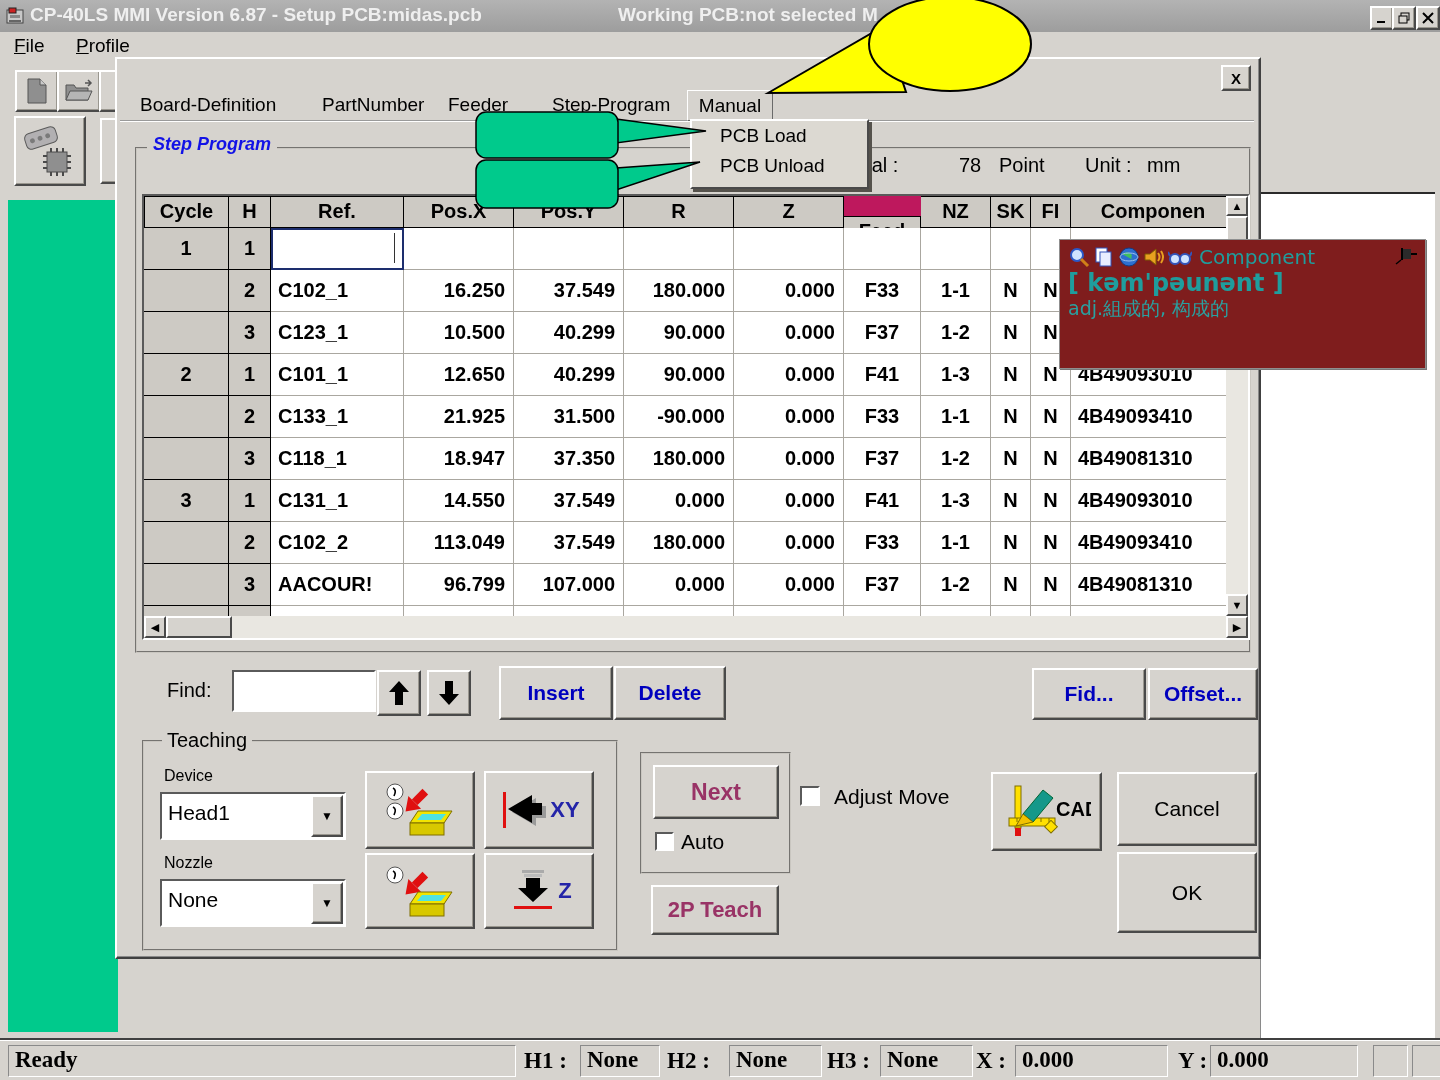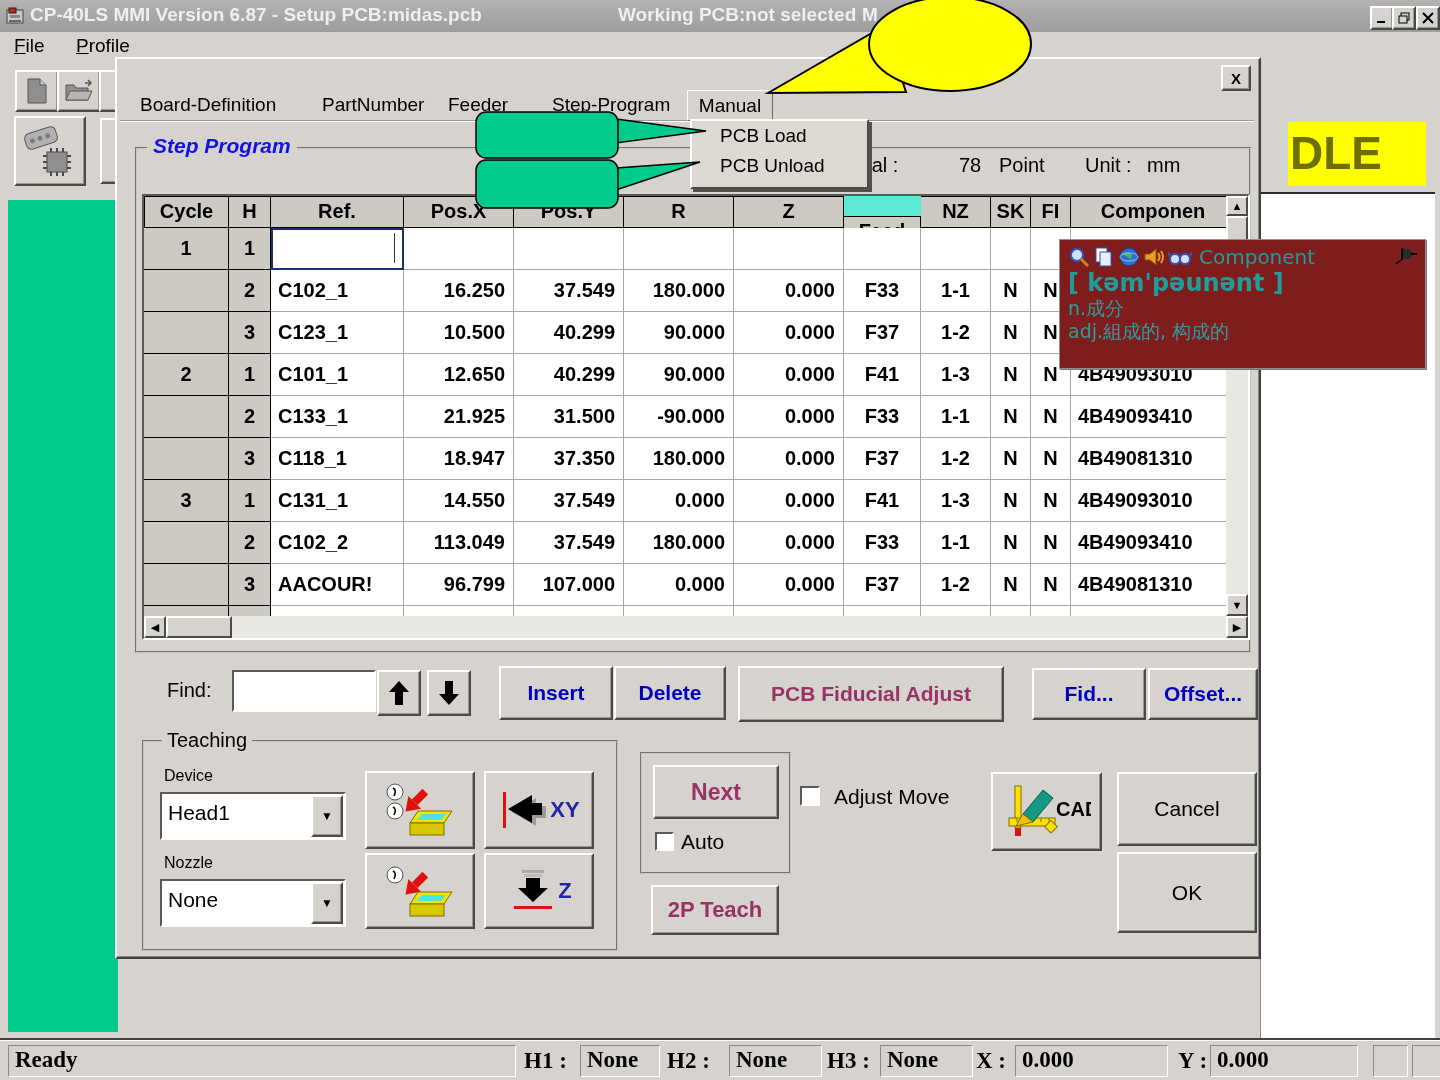--- a/index.html
+++ b/index.html
@@ -48,25 +48,25 @@
                border-bottom:1px solid #9a9a9a;box-shadow:0 1px 0 #fff;}
   .dmenu{position:absolute;top:4px;}
   #menu-manual{left:567px;top:0;width:84px;height:29px;display:flex;align-items:center;justify-content:center;
                border:1px solid;border-color:#fff #6a6a6a #6a6a6a #fff;}
   #dropdown{left:573px;top:60px;width:175px;height:66px;background:#DCD9D2;
             border:2px solid;border-color:#fff #4a4a4a #4a4a4a #fff;box-shadow:3px 3px 0 #55524c;z-index:20;}
   .ditem{height:30px;line-height:30px;padding-left:28px;font-size:19px;}
 
   #groupbox{left:18px;top:88px;width:1112px;height:502px;}
   #group-label{left:30px;top:75px;background:#D6D3CE;padding:0 6px;color:#1212e6;
-               font-weight:bold;font-style:italic;font-size:21px;}
+               font-weight:bold;font-style:italic;font-size:18px;}
   .info{position:absolute;top:95px;font-size:20px;}
 
   
-  #table{left:25px;top:135px;width:1104px;height:442px;background:#5eead4;
+  #table{left:25px;top:135px;width:1104px;height:442px;background:#be185d;
          border:2px solid;border-color:#5a5a5a #fff #fff #5a5a5a;box-sizing:content-box;}
   #thead{display:flex;height:32px;}
   .th{box-sizing:border-box;height:32px;line-height:29px;text-align:center;font-weight:bold;font-size:20px;
       background:#CDCAC4;border:1px solid #000;border-left:none;overflow:hidden;white-space:nowrap;}
   #tbody{height:388px;overflow:hidden;}
   .tr{display:flex;height:42px;}
   .td{box-sizing:border-box;height:42px;line-height:40px;font-weight:bold;font-size:20px;background:#fff;
       border-right:1px solid #aaa7a0;border-bottom:1px solid #aaa7a0;overflow:hidden;white-space:nowrap;}
   .td.gray{background:#CDCAC4;border-right:1px solid #000;border-bottom:1px solid #000;}
   .a-l{text-align:left;padding-left:7px;}
@@ -173,21 +173,20 @@
           <circle cx="25" cy="14" r="2.4" fill="#7a7a7a"></circle>
       </g>
       <g>
         <rect x="24" y="28" width="20" height="20" fill="#8f8f8f" stroke="#4a4a4a"></rect>
         <path d="M28 24 L28 28 M34 24 L34 28 M40 24 L40 28 M28 48 L28 52 M34 48 L34 52 M40 48 L40 52 M20 32 L24 32 M20 38 L24 38 M20 44 L24 44 M44 32 L48 32 M44 38 L48 38 M44 44 L48 44" stroke="#4a4a4a" stroke-width="2"></path>
       </g>
     </svg>
   </div>
   <div class="abs raised btn tbtn" style="left:100px;top:118px;width:40px;height:62px"></div>
 
-  <div id="idle-badge" class="abs">DLE</div>
   <div id="right-white" class="abs"></div>
 
   <div id="green-left" class="abs"></div>
 
   <div id="dialog" class="abs">
     <div id="dlg-close" class="abs raised btn">X</div>
 
     <div id="dlg-menubar" class="abs">
       <span class="dmenu" style="left:20px">Board-Definition</span>
       <span class="dmenu" style="left:202px">PartNumber</span>
@@ -393,21 +392,20 @@
           <polygon points="11,1 21,12 15,12 15,25 7,25 7,12 1,12" fill="#000"></polygon>
         </svg>
     </div>
     <div class="abs raised btn" style="left:310px;top:611px;width:40px;height:42px">
       <svg width="22" height="26">
           <polygon points="11,25 1,14 7,14 7,1 15,1 15,14 21,14" fill="#000"></polygon>
         </svg>
     </div>
     <div class="abs raised btn blue" style="left:382px;top:607px;width:110px;height:50px">Insert</div>
     <div class="abs raised btn blue" style="left:497px;top:607px;width:108px;height:50px">Delete</div>
-    <div class="abs raised btn magenta" style="left:621px;top:607px;width:262px;height:52px">PCB Fiducial Adjust</div>
     <div class="abs raised btn blue" style="left:915px;top:609px;width:110px;height:48px">Fid...</div>
     <div class="abs raised btn blue" style="left:1031px;top:609px;width:106px;height:48px">Offset...</div>
 
     <div id="teachbox" class="abs groove"></div>
     <span id="teach-label" class="abs">Teaching</span>
     <span class="flabel" style="left:47px;top:708px">Device</span>
     <div class="combo" style="left:43px;top:733px">
       <span class="val">Head1</span>
       <div class="drop raised btn">
           <span>▼</span>
@@ -518,21 +516,20 @@
       </svg>
       <span id="dict-word">Component</span>
     </div>
     <svg id="dict-pin" width="22" height="18">
       <polygon points="8,2 16,2 16,12 8,12" fill="#2a2a2a"></polygon>
       <rect x="6" y="1" width="2" height="12" fill="#000"></rect>
       <line x1="16" y1="7" x2="22" y2="7" stroke="#000" stroke-width="2"></line>
       <line x1="6" y1="13" x2="1" y2="17" stroke="#000" stroke-width="1.5"></line>
     </svg>
     <div id="dict-phon">[ kəm'pəunənt ]</div>
-    <div class="dict-line">n.成分</div>
     <div class="dict-line">adj.組成的, 构成的</div>
   </div>
 
   <div id="statusbar" class="abs">
     <div class="spanel" style="left:8px;width:494px">Ready</div>
     <span class="slabel" style="left:524px">H1 :</span>
     <div class="spanel" style="left:580px;width:66px">None</div>
     <span class="slabel" style="left:667px">H2 :</span>
     <div class="spanel" style="left:729px;width:79px">None</div>
     <span class="slabel" style="left:827px">H3 :</span>

